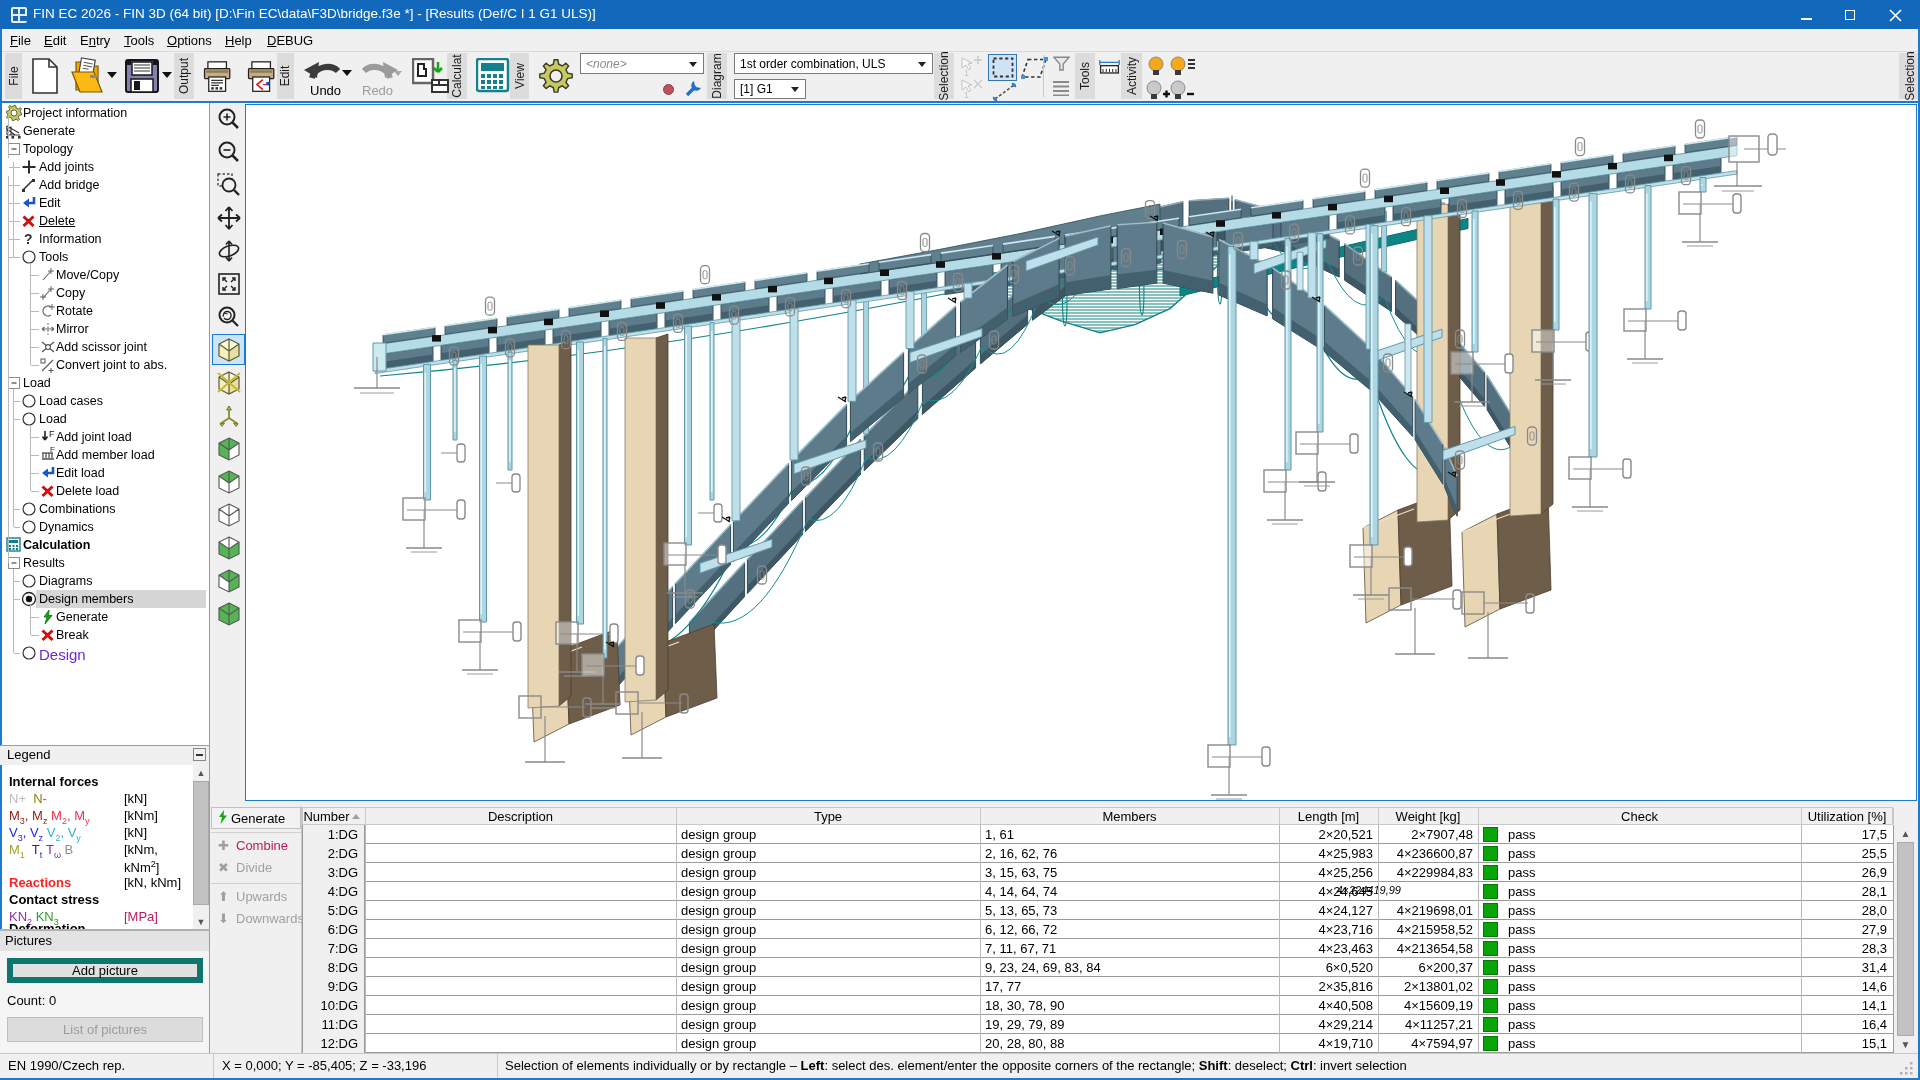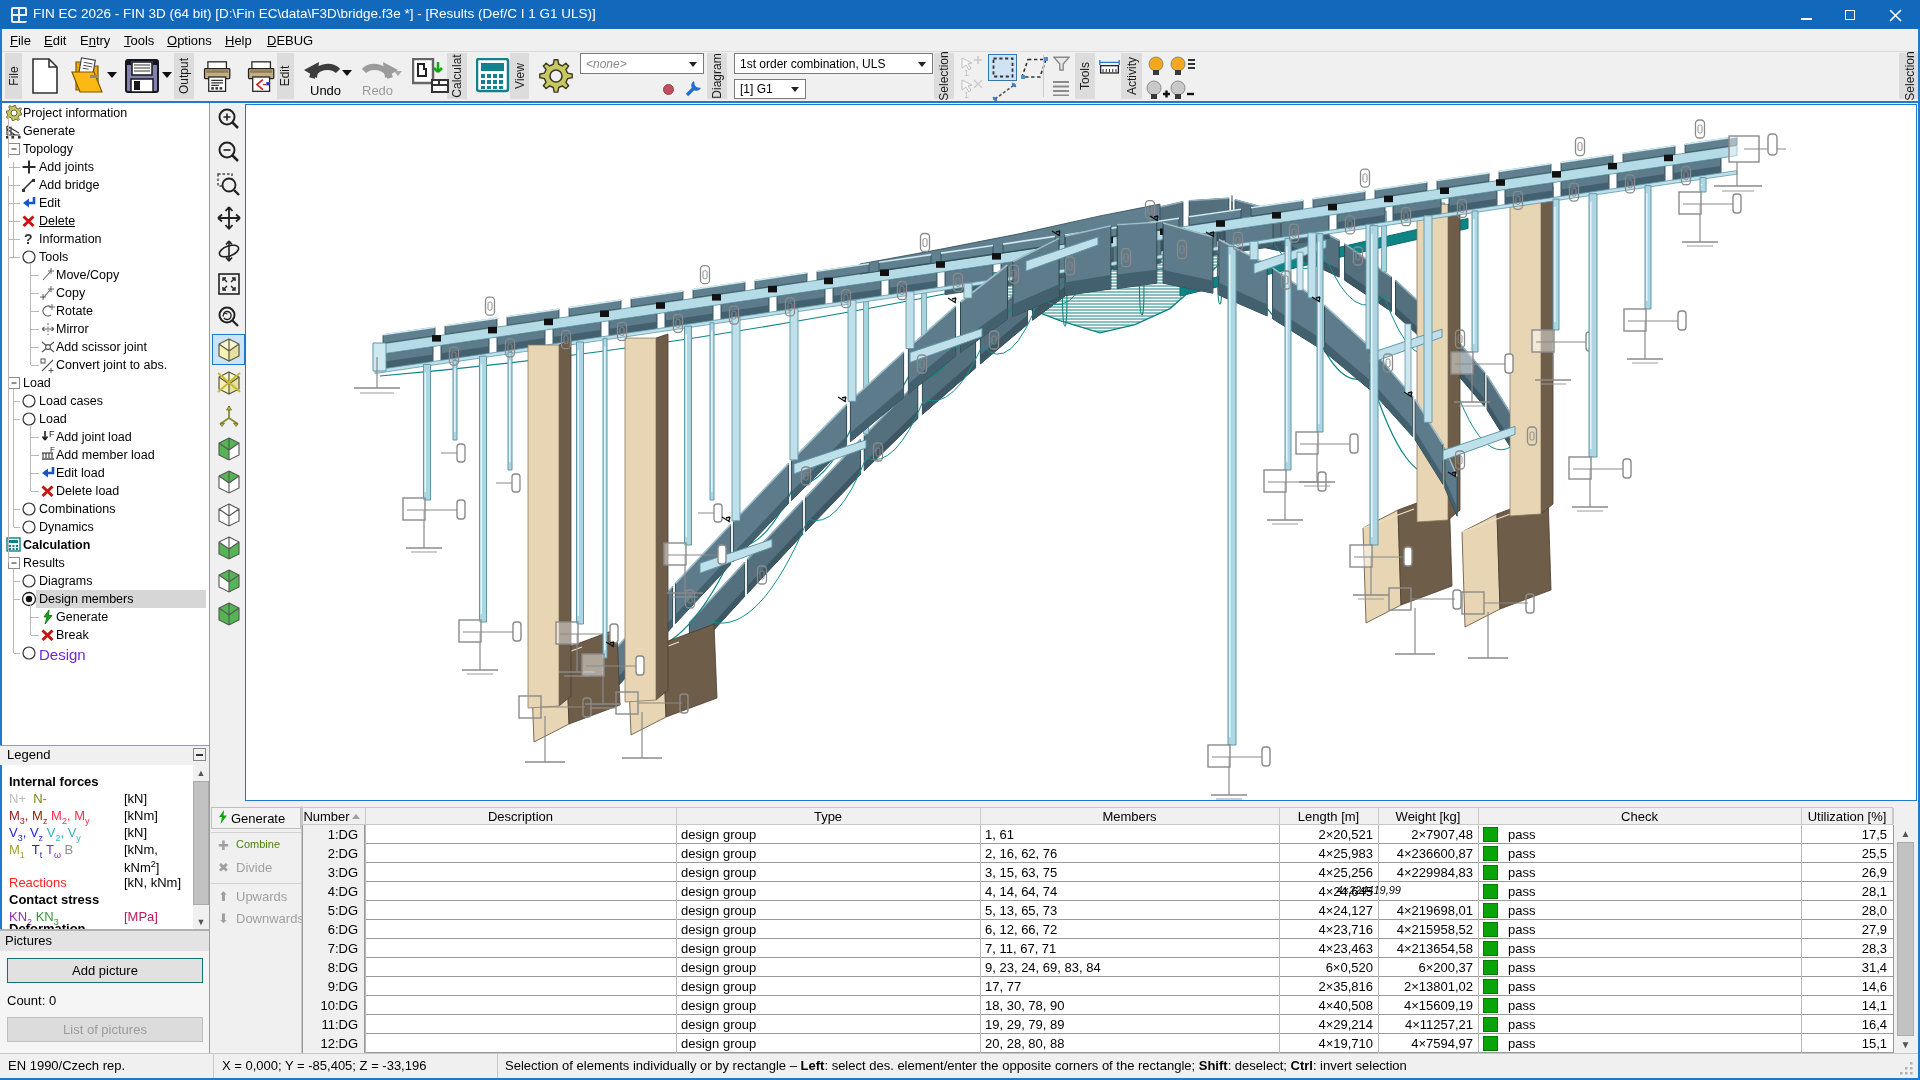--- a/index.html
+++ b/index.html
@@ -432,34 +432,34 @@
 <div class="abs" style="left:9px;top:774px;font-size:13px;font-weight:bold;color:#000;white-space:nowrap;">Internal forces</div>
 <div class="abs" style="left:9px;top:791px;font-size:13px;font-weight:normal;color:#000;white-space:nowrap;"><span style="color:#bcbcbc">N+</span>&nbsp; <span style="color:#848410">N-</span></div>
 <div class="abs" style="left:124px;top:791px;font-size:13px;font-weight:normal;color:#000;white-space:nowrap;">[kN]</div>
 <div class="abs" style="left:9px;top:808px;font-size:13px;font-weight:normal;color:#000;white-space:nowrap;"><span style="color:#96201c">M<sub style="font-size:9px">3</sub>, M<sub style="font-size:9px">z</sub></span> <span style="color:#fa3048">M<sub style="font-size:9px">2</sub>, M<sub style="font-size:9px">y</sub></span></div>
 <div class="abs" style="left:124px;top:808px;font-size:13px;font-weight:normal;color:#000;white-space:nowrap;">[kNm]</div>
 <div class="abs" style="left:9px;top:825px;font-size:13px;font-weight:normal;color:#000;white-space:nowrap;"><span style="color:#2222ee">V<sub style="font-size:9px">3</sub>, V<sub style="font-size:9px">z</sub></span> <span style="color:#2fb3c0">V<sub style="font-size:9px">2</sub>, V<sub style="font-size:9px">y</sub></span></div>
 <div class="abs" style="left:124px;top:825px;font-size:13px;font-weight:normal;color:#000;white-space:nowrap;">[kN]</div>
 <div class="abs" style="left:9px;top:842px;font-size:13px;font-weight:normal;color:#000;white-space:nowrap;"><span style="color:#a0a030">M<sub style="font-size:9px">1</sub></span>&nbsp; <span style="color:#2828a0">T<sub style="font-size:9px">t</sub></span>&nbsp;<span style="color:#8030c0">T<sub style="font-size:9px">ω</sub></span>&nbsp;<span style="color:#909090">B</span></div>
 <div class="abs" style="left:124px;top:842px;font-size:13px;font-weight:normal;color:#000;white-space:nowrap;">[kNm,</div>
 <div class="abs" style="left:124px;top:859px;font-size:13px;font-weight:normal;color:#000;white-space:nowrap;">kNm<sup style="font-size:9px">2</sup>]</div>
-<div class="abs" style="left:9px;top:875px;font-size:13px;font-weight:normal;color:#ff2020;white-space:nowrap;">Reactions</div>
+<div class="abs" style="left:9px;top:875px;font-size:13px;font-weight:bold;color:#ff2020;white-space:nowrap;">Reactions</div>
 <div class="abs" style="left:124px;top:875px;font-size:13px;font-weight:normal;color:#000;white-space:nowrap;">[kN, kNm]</div>
 <div class="abs" style="left:9px;top:892px;font-size:13px;font-weight:bold;color:#000;white-space:nowrap;">Contact stress</div>
 <div class="abs" style="left:9px;top:909px;font-size:13px;font-weight:normal;color:#000;white-space:nowrap;"><span style="color:#9030b0">KN<sub style="font-size:9px">2</sub></span> <span style="color:#2fa02f">KN<sub style="font-size:9px">3</sub></span></div>
 <div class="abs" style="left:124px;top:909px;font-size:13px;font-weight:normal;color:#be185d;white-space:nowrap;">[MPa]</div>
 <div class="abs" style="left:9px;top:921px;width:120px;height:9px;overflow:hidden;font-size:13px;font-weight:bold;">Deformation</div>
 <div class="abs" style="left:193px;top:765px;width:16px;height:165px;background:#f0f0f0;"></div>
 <div class="abs" style="left:193px;top:765px;width:16px;height:16px;background:#f0f0f0;color:#555;font-size:9px;text-align:center;line-height:16px;">▲</div>
 <div class="abs" style="left:193px;top:781px;width:16px;height:124px;background:#c2c2c2;border:1px solid #aaa;"></div>
 <div class="abs" style="left:193px;top:914px;width:16px;height:16px;background:#f0f0f0;color:#555;font-size:9px;text-align:center;line-height:16px;">▼</div>
 <div class="abs" style="left:0;top:930px;width:210px;height:123px;background:#f5f5f5;"></div>
 <div class="abs" style="left:0;top:930px;width:210px;height:21px;background:#e3e3e3;border-top:1px solid #b0b0b0;"></div>
 <div class="abs" style="left:5px;top:933px;font-size:13px;">Pictures</div>
-<div class="abs" style="left:7px;top:958px;width:196px;height:25px;background:#e1e1e1;border:1px solid #0f766e;font-size:13px;display:flex;align-items:center;justify-content:center;">Add picture</div>
+<div class="abs" style="left:7px;top:958px;width:196px;height:25px;background:#e1e1e1;border:6px solid #0f766e;font-size:13px;display:flex;align-items:center;justify-content:center;">Add picture</div>
 <div class="abs" style="left:7px;top:993px;font-size:13px;">Count: 0</div>
 <div class="abs" style="left:7px;top:1017px;width:196px;height:25px;background:#dcdcdc;border:1px solid #bfbfbf;font-size:13px;color:#9c9c9c;display:flex;align-items:center;justify-content:center;">List of pictures</div>
 <div class="abs" style="left:209px;top:103px;width:2px;height:950px;background:#9c9c9c;"></div>
 <div class="abs" style="left:0;top:929px;width:210px;height:1px;background:#b0b0b0;"></div>
 <div class="abs" style="left:210px;top:103px;width:38px;height:700px;background:#f0f0f0;"></div>
 <svg class="abs" style="left:216px;top:106px;" width="26" height="26">
       <circle cx="11" cy="11" r="7.5" fill="none" stroke="#222" stroke-width="2"></circle>
       <path d="M16.5,16.5 L22,22" stroke="#222" stroke-width="2.5"></path>
       <path d="M7.5,11 H14.5 M11,7.5 V14.5" stroke="#222" stroke-width="1.6"></path>
     </svg>
@@ -1100,21 +1100,21 @@
       <path d="M 1448,472 l 8,5 m 0,-5 l -4,1 m 4,-1 l -1,4" stroke="#111" stroke-width="1.3" fill="none"></path>
 </svg>
 <div class="abs" style="left:210px;top:803px;width:1710px;height:250px;background:#f0f0f0;"></div>
 <div class="abs" style="left:210px;top:806px;width:92px;height:247px;background:#f0f0f0;border-right:1px solid #c8c8c8;"></div>
 <div class="abs" style="left:211px;top:807px;width:90px;height:22px;border:1px solid #c0c0c0;background:#f2f2f2;"></div>
 <svg class="abs" style="left:217px;top:810px;" width="12" height="15">
       <path d="M7,0 L2,7 L5,7 L3.5,14 L10,5.5 L6.6,5.5 Z" fill="#12a812"></path>
     </svg>
 <div class="abs" style="left:231px;top:811px;font-size:13px;color:#000;">Generate</div>
 <div class="abs" style="left:218px;top:838px;font-size:13px;color:#a0a0a0;">✚</div>
-<div class="abs" style="left:236px;top:838px;font-size:11px;color:#4d7c0f;">Combine</div>
+<div class="abs" style="left:236px;top:838px;font-size:13px;color:#be185d;">Combine</div>
 <div class="abs" style="left:218px;top:860px;font-size:13px;color:#a0a0a0;">✖</div>
 <div class="abs" style="left:236px;top:860px;font-size:13px;color:#a0a0a0;">Divide</div>
 <div class="abs" style="left:218px;top:889px;font-size:13px;color:#a0a0a0;">⬆</div>
 <div class="abs" style="left:236px;top:889px;font-size:13px;color:#a0a0a0;">Upwards</div>
 <div class="abs" style="left:218px;top:911px;font-size:13px;color:#a0a0a0;">⬇</div>
 <div class="abs" style="left:236px;top:911px;font-size:13px;color:#a0a0a0;">Downwards</div>
 <div class="abs" style="left:211px;top:832px;width:90px;height:1px;background:#d0d0d0;"></div>
 <div class="abs" style="left:211px;top:883px;width:90px;height:1px;background:#d0d0d0;"></div>
 <div class="abs" style="left:302px;top:807px;width:1591px;height:18px;background:#f0f0f0;border:1px solid #c8c8c8;"></div>
 <div class="abs" style="left:302px;top:809px;width:49px;font-size:13px;color:#000;text-align:center;">Number</div>

